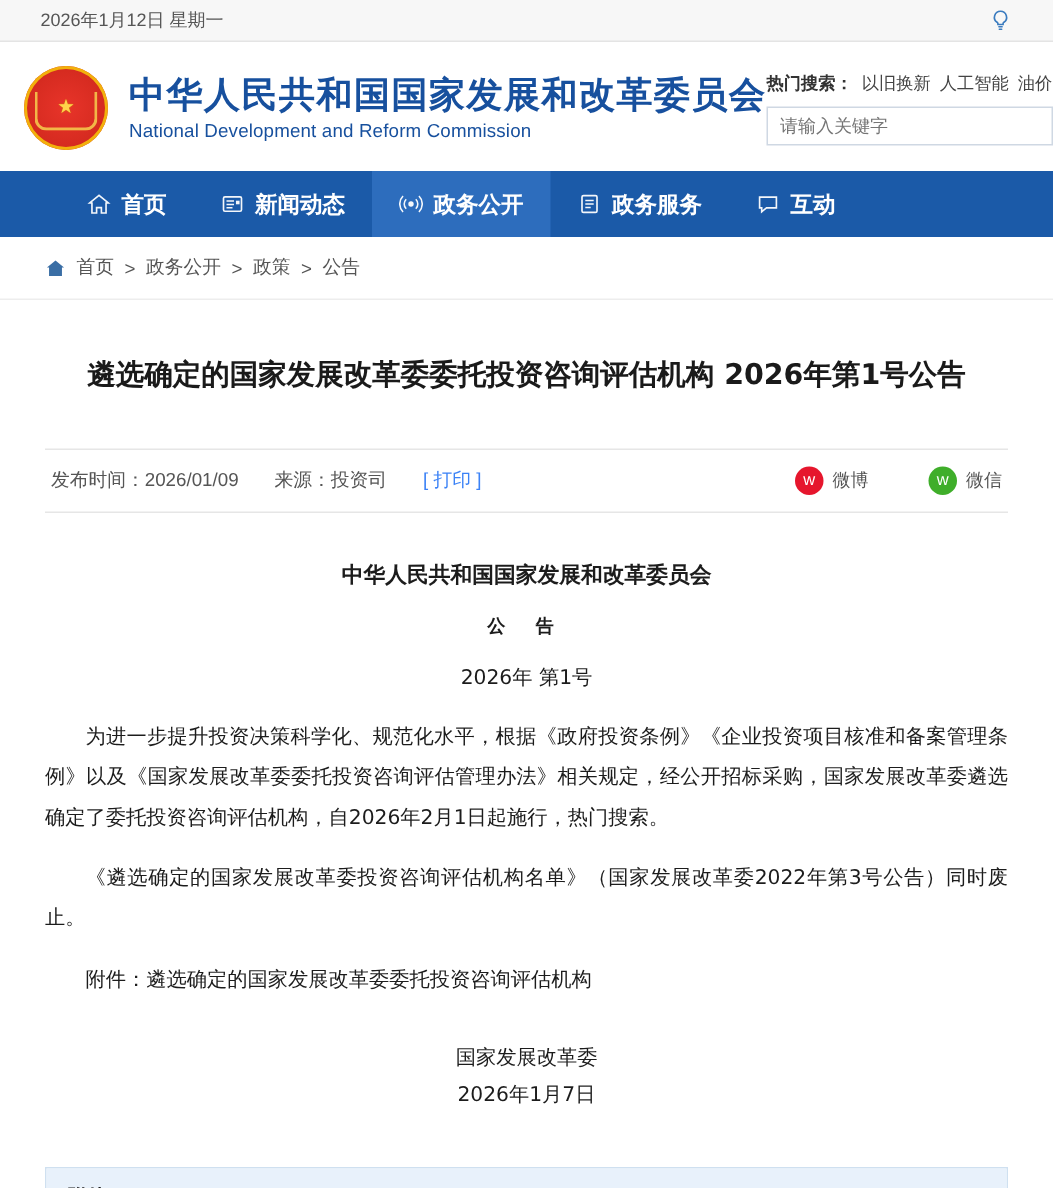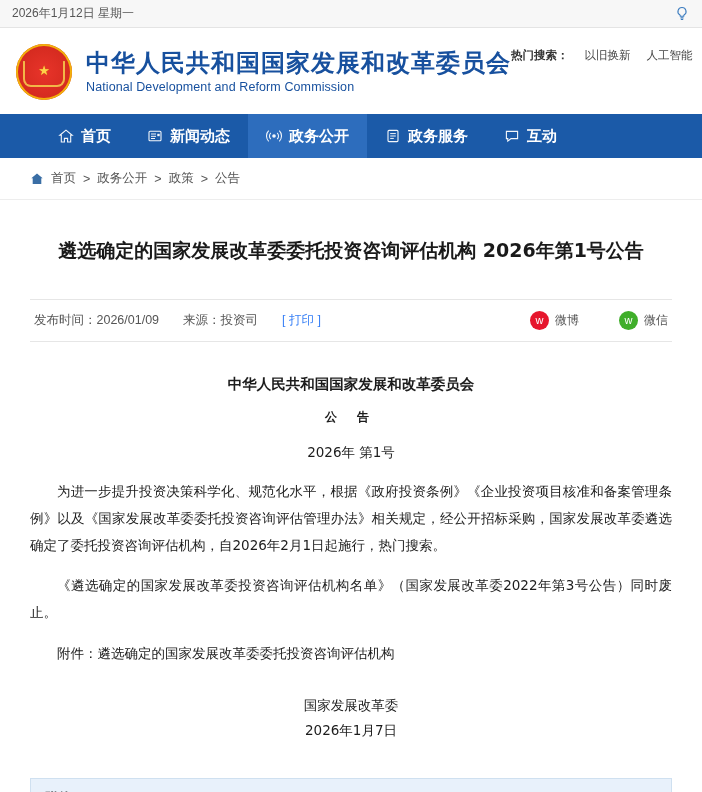--- a/index.html
+++ b/index.html
@@ -12,21 +12,21 @@
   }
   body { width: 702px; min-height: 792px; position: relative; }
 
   
   .topbar {
     height: 28px;
     background: #f7f7f7;
     border-bottom: 1px solid #e4e4e4;
     display: flex;
     align-items: center;
-    padding: 0 12px;
+    padding: 0 27px;
     font-size: 12px;
     color: #555;
     justify-content: space-between;
   }
   .topbar-right { display: flex; align-items: center; gap: 10px; }
   .bulb-icon { width: 16px; height: 16px; display: inline-block; }
 
   
   .header {
     background: #ffffff;
@@ -69,21 +69,21 @@
     font-size: 12.5px;
     color: #17509e;
     letter-spacing: .1px;
     margin-top: 2px;
     white-space: nowrap;
   }
 
   .search-area { padding-top: 4px; width: 210px; }
   .hot { font-size: 11.5px; color: #555; white-space: nowrap; margin-bottom: 8px; }
   .hot b { font-weight: bold; color: #333; }
-  .hot a { color: #444; text-decoration: none; margin-left: 16px; }
+  .hot a { color: #444; text-decoration: none; margin-left: 6px; }
   .search-box {
     border: 1px solid #cfd8e3;
     height: 26px;
     display: flex;
     align-items: center;
     background: #fff;
   }
   .search-box input {
     border: none; outline: none; height: 100%;
     font-size: 12px; color: #999;
@@ -209,20 +209,23 @@
     </div>
     <div class="brand-text">
       <div class="cn">中华人民共和国国家发展和改革委员会</div>
       <div class="en">National Development and Reform Commission</div>
     </div>
   </div>
 
   <div class="search-area">
     <div class="hot">
       <b>热门搜索：</b><a href="#">以旧换新</a><a href="#">人工智能</a><a href="#">油价</a>
+    </div>
+    <div class="search-box">
+      <input type="text" placeholder="请输入关键字" style="">
     </div>
   </div>
 </div>
 
 <div class="nav">
   <div class="nav-item">
     <span class="nav-ico">
       <svg viewBox="0 0 16 16" width="16" height="16">
           <path d="M8 2.2 1.8 7.3h1.5V14h3.1v-3.6h3.2V14h3.1V7.3h1.5z" fill="none" stroke="#fff" stroke-width="1.1"></path>
         </svg>

